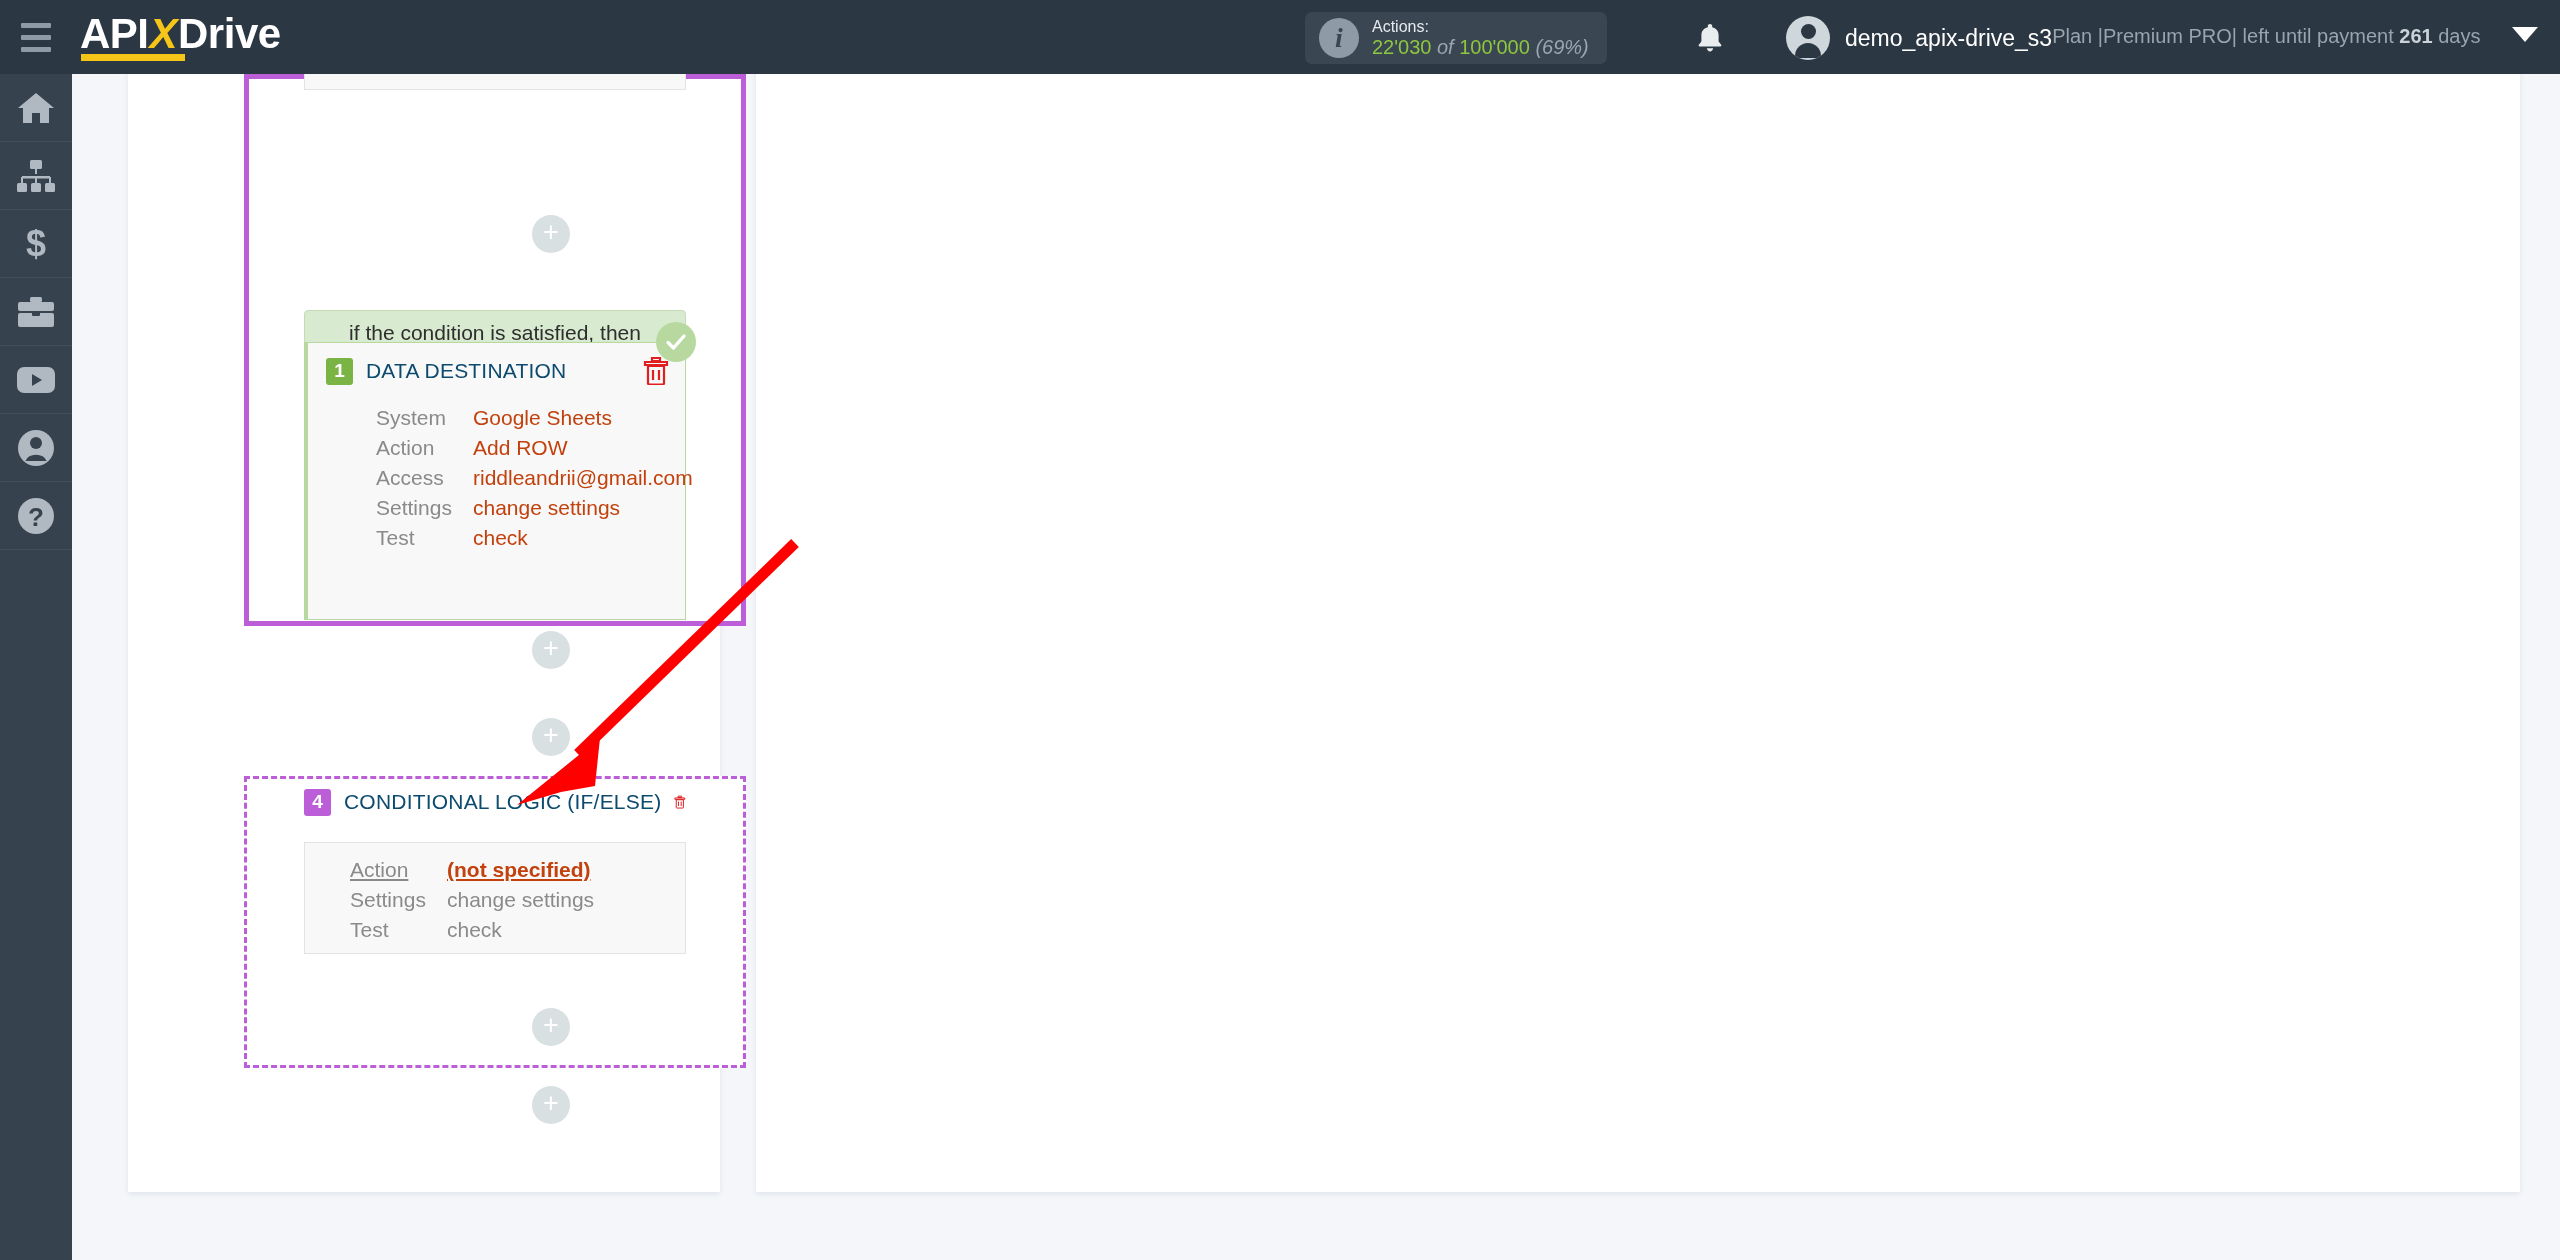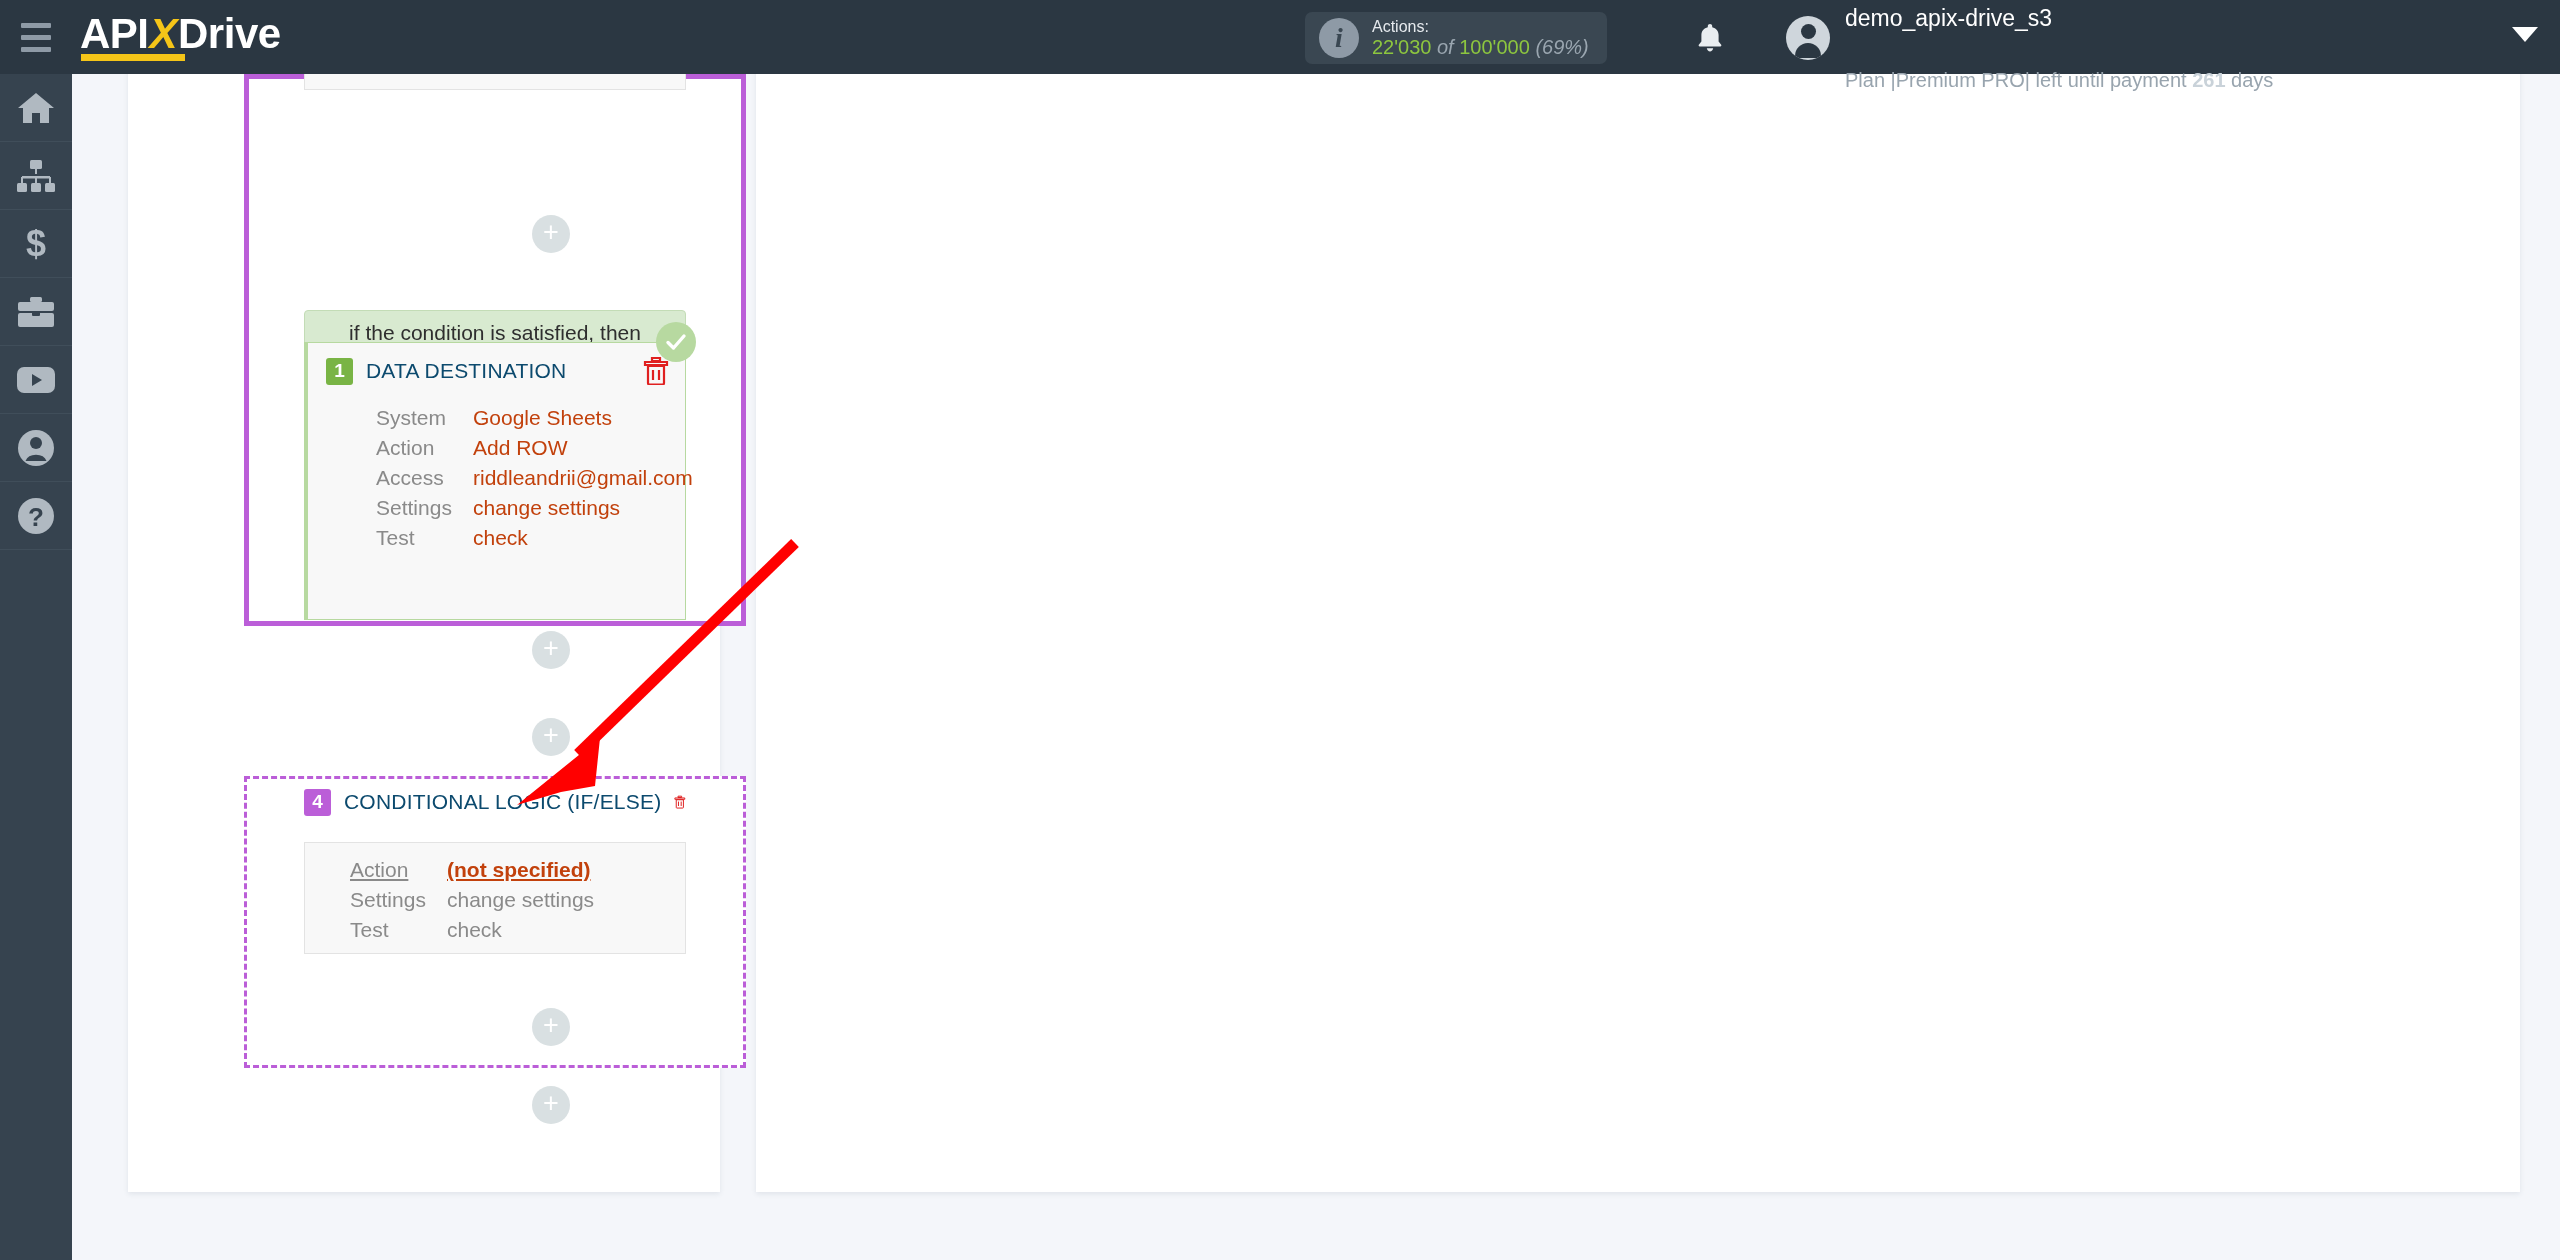--- a/index.html
+++ b/index.html
@@ -75,24 +75,23 @@
     position: absolute; left: 1786px; top: 16px;
     width: 44px; height: 44px; border-radius: 50%;
     background: #cfd6dc;
     display: flex; align-items: flex-end; justify-content: center;
     overflow: hidden;
   }
   #avatar .head { position:absolute; top:8px; width:15px; height:15px; border-radius:50%; background:#2b3742; }
   #avatar .body { position:absolute; bottom:2px; width:26px; height:15px; border-radius:13px 13px 0 0; background:#2b3742; }
 
   #acct {
-    position: absolute; left: 1845px; top: 4px;
-    display: flex; flex-direction: column; line-height: 1.22;
+    position: absolute; left: 1845px; top: 24px;
+    display: flex; line-height: 1.22;
     cursor: pointer;
-    gap: 36px;
   }
   #acct .name { color: #ffffff; font-size: 23px; }
   #acct .plan { color: #98a4ae; font-size: 20px; }
   #acct .plan b { color: #c9d2d9; }
 
   #caret {
     position: absolute; left: 2512px; top: 27px;
     width: 0; height: 0;
     border-left: 13px solid transparent;
     border-right: 13px solid transparent;

